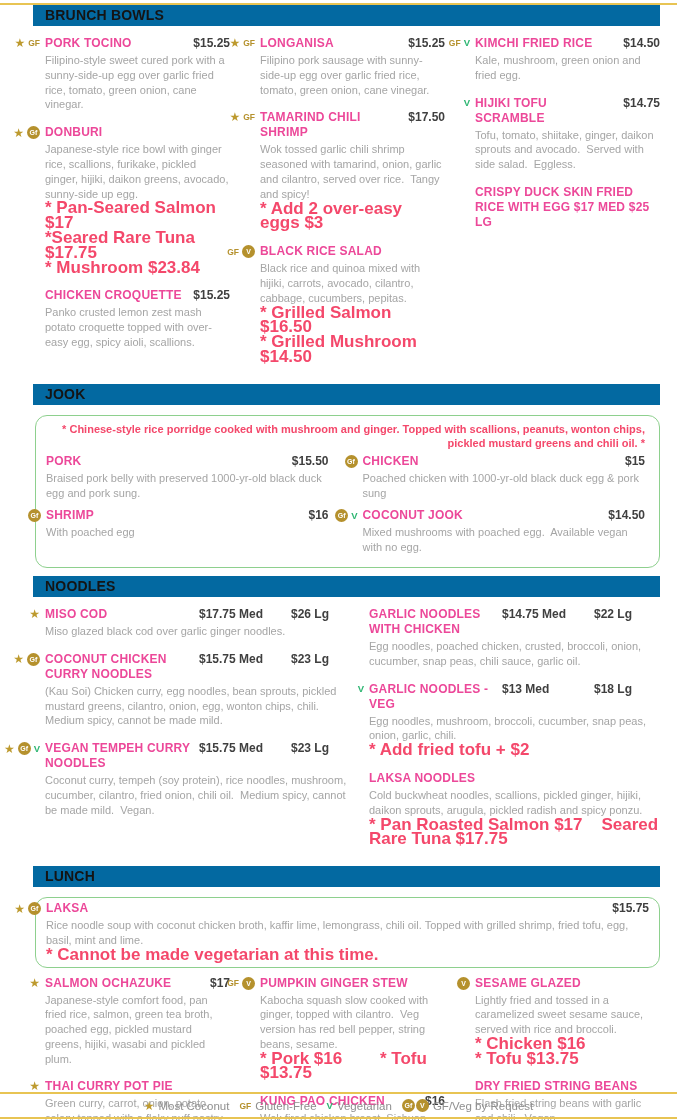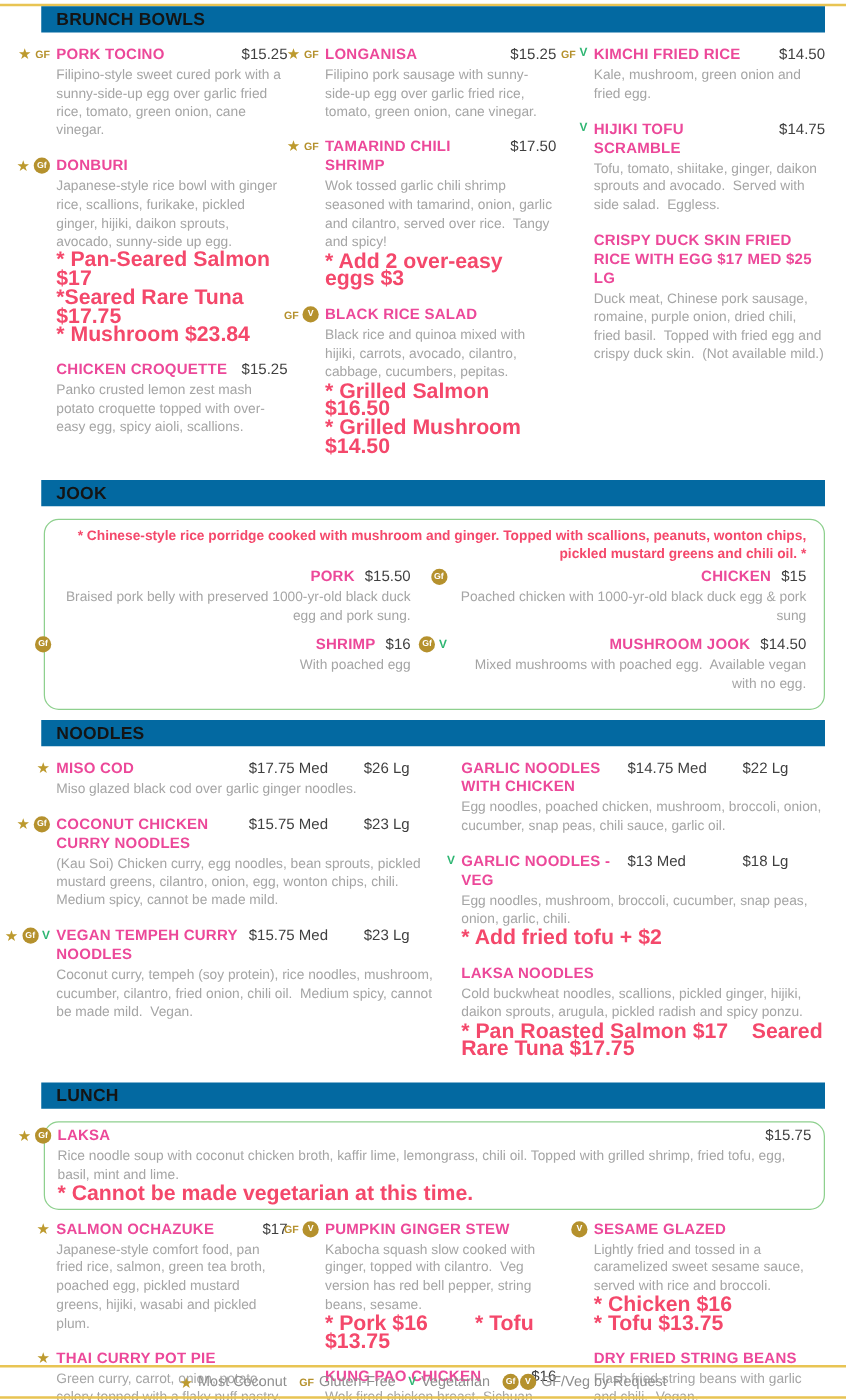--- a/index.html
+++ b/index.html
@@ -18,34 +18,34 @@
   .badges{position:absolute;right:100%;margin-right:5px;top:1px;display:flex;gap:3px;
           align-items:center;white-space:nowrap;}
   .b-star{color:#bd9a2e;font-size:12px;line-height:12px;}
   .b-gf{color:#b5912d;font-weight:800;font-size:8.5px;letter-spacing:0;}
   .b-v{color:#2fb673;font-weight:800;font-size:9.5px;}
   .b-circ{background:#b5912d;color:#fff;border-radius:50%;width:13px;height:13px;
           font-size:7px;font-weight:800;display:inline-flex;align-items:center;justify-content:center;}
   .head{display:flex;align-items:flex-start;}
   .iname{flex:1;min-width:0;font-size:12px;font-weight:700;color:#ec4899;
          letter-spacing:.2px;line-height:15px;}
-  .p{font-size:12px;font-weight:400;color:#3f3f3f;white-space:nowrap;line-height:15px;}
+  .p{font-size:12px;font-weight:700;color:#3f3f3f;white-space:nowrap;line-height:15px;}
   .p-solo{margin-left:8px;}
   .p-med{width:92px;flex:none;margin-left:6px;}
   .p-lg{width:66px;flex:none;}
   .desc{font-size:11px;line-height:14.8px;color:#a5a5a5;margin-top:2px;white-space:pre-wrap;}
   .note{font-size:17px;line-height:14.8px;color:#f4486b;font-weight:600;white-space:pre-wrap;}
   .extra{font-size:15px;line-height:14.8px;color:#a5a5a5;margin-top:9px;}
   .greenbox{border:1.5px solid #8ed08e;border-radius:12px;margin:2px 17px 8px 35px;}
   .jookbox{padding:6px 14px 4px 10px;}
   .jooknote{text-align:right;font-size:11px;line-height:14.5px;color:#f4486b;
             font-weight:600;margin-bottom:3px;}
   .jookcols{display:flex;gap:34px;}
   .jookcols .col{flex:1;min-width:0;}
-  .jookcols .item{margin-bottom:8px;text-align:right;}
+  .jookcols .item{margin-bottom:8px;}
   .featbox{padding:3px 10px 4px 10px;position:relative;}
   .featbox .item{margin-bottom:0;}
   .legend{position:absolute;left:0;right:0;bottom:1px;border-top:2px solid #e8c453;
           border-bottom:2px solid #e8c453;padding:5px 0;display:flex;justify-content:center;
           align-items:center;gap:10px;font-size:11.5px;color:#8f8f8f;}
   .legend .b-star{font-size:12px;}
   .legitem{display:inline-flex;align-items:center;gap:4px;}
   .circpair{display:inline-flex;gap:1px;}
 </style>
 </head>
@@ -70,21 +70,21 @@
               <div class="desc">Filipino-style sweet cured pork with a sunny-side-up egg over garlic fried rice, tomato, green onion, cane vinegar.</div>
             </div>
             <div class="item">
               <div class="badges">
                 <span class="b-star">★</span>
                 <span class="b-circ">Gf</span>
               </div>
               <div class="head">
                 <span class="iname">DONBURI</span>
               </div>
-              <div class="desc">Japanese-style rice bowl with ginger rice, scallions, furikake, pickled ginger, hijiki, daikon sprouts, avocado, sunny-side up egg.</div>
+              <div class="desc">Japanese-style rice bowl with ginger rice, scallions, furikake, pickled ginger, hijiki, daikon greens, avocado, sunny-side up egg.</div>
               <div class="note">* Pan-Seared Salmon $17</div>
               <div class="note">*Seared Rare Tuna $17.75</div>
               <div class="note">* Mushroom $23.84</div>
             </div>
             <div class="item">
               <div class="head">
                 <span class="iname">CHICKEN CROQUETTE</span>
                 <span class="p p-solo">$15.25</span>
               </div>
               <div class="desc">Panko crusted lemon zest mash potato croquette topped with over-easy egg, spicy aioli, scallions.</div>
@@ -146,21 +146,20 @@
               <div class="head">
                 <span class="iname">HIJIKI TOFU SCRAMBLE</span>
                 <span class="p p-solo">$14.75</span>
               </div>
               <div class="desc">Tofu, tomato, shiitake, ginger, daikon sprouts and avocado.  Served with side salad.  Eggless.</div>
             </div>
             <div class="item">
               <div class="head">
                 <span class="iname">CRISPY DUCK SKIN FRIED RICE WITH EGG  $17 MED  $25 LG</span>
               </div>
-              <div class="desc">Duck meat, Chinese pork sausage, romaine, purple onion, dried chili, fried basil.  Topped with fried egg and crispy duck skin.  (Not available mild.)</div>
             </div>
           </div>
         </div>
       </div>
       <div class="sec sec-jook">
         <div class="secbar">JOOK</div>
         <div class="greenbox jookbox">
           <div class="jooknote">* Chinese-style rice porridge cooked with mushroom and ginger.  Topped with scallions, peanuts, wonton chips, pickled mustard greens and chili oil. *</div>
           <div class="jookcols">
             <div class="col">
@@ -192,21 +191,21 @@
                   <span class="p p-solo">$15</span>
                 </div>
                 <div class="desc">Poached chicken with 1000-yr-old black duck egg &amp; pork sung</div>
               </div>
               <div class="item">
                 <div class="badges">
                   <span class="b-circ">Gf</span>
                   <span class="b-v">V</span>
                 </div>
                 <div class="head">
-                  <span class="iname">MUSHROOM JOOK</span>
+                  <span class="iname">COCONUT JOOK</span>
                   <span class="p p-solo">$14.50</span>
                 </div>
                 <div class="desc">Mixed mushrooms with poached egg.  Available vegan with no egg.</div>
               </div>
             </div>
           </div>
         </div>
       </div>
       <div class="sec sec-noodles">
         <div class="secbar">NOODLES</div>
@@ -249,21 +248,21 @@
               <div class="desc">Coconut curry, tempeh (soy protein), rice noodles, mushroom, cucumber, cilantro, fried onion, chili oil.  Medium spicy, cannot be made mild.  Vegan.</div>
             </div>
           </div>
           <div class="col col2">
             <div class="item">
               <div class="head">
                 <span class="iname">GARLIC NOODLES WITH CHICKEN</span>
                 <span class="p p-med">$14.75 Med</span>
                 <span class="p p-lg">$22 Lg</span>
               </div>
-              <div class="desc">Egg noodles, poached chicken, mushroom, broccoli, onion, cucumber, snap peas, chili sauce, garlic oil.</div>
+              <div class="desc">Egg noodles, poached chicken, crusted, broccoli, onion, cucumber, snap peas, chili sauce, garlic oil.</div>
             </div>
             <div class="item">
               <div class="badges">
                 <span class="b-v">V</span>
               </div>
               <div class="head">
                 <span class="iname">GARLIC NOODLES - VEG</span>
                 <span class="p p-med">$13 Med</span>
                 <span class="p p-lg">$18 Lg</span>
               </div>

